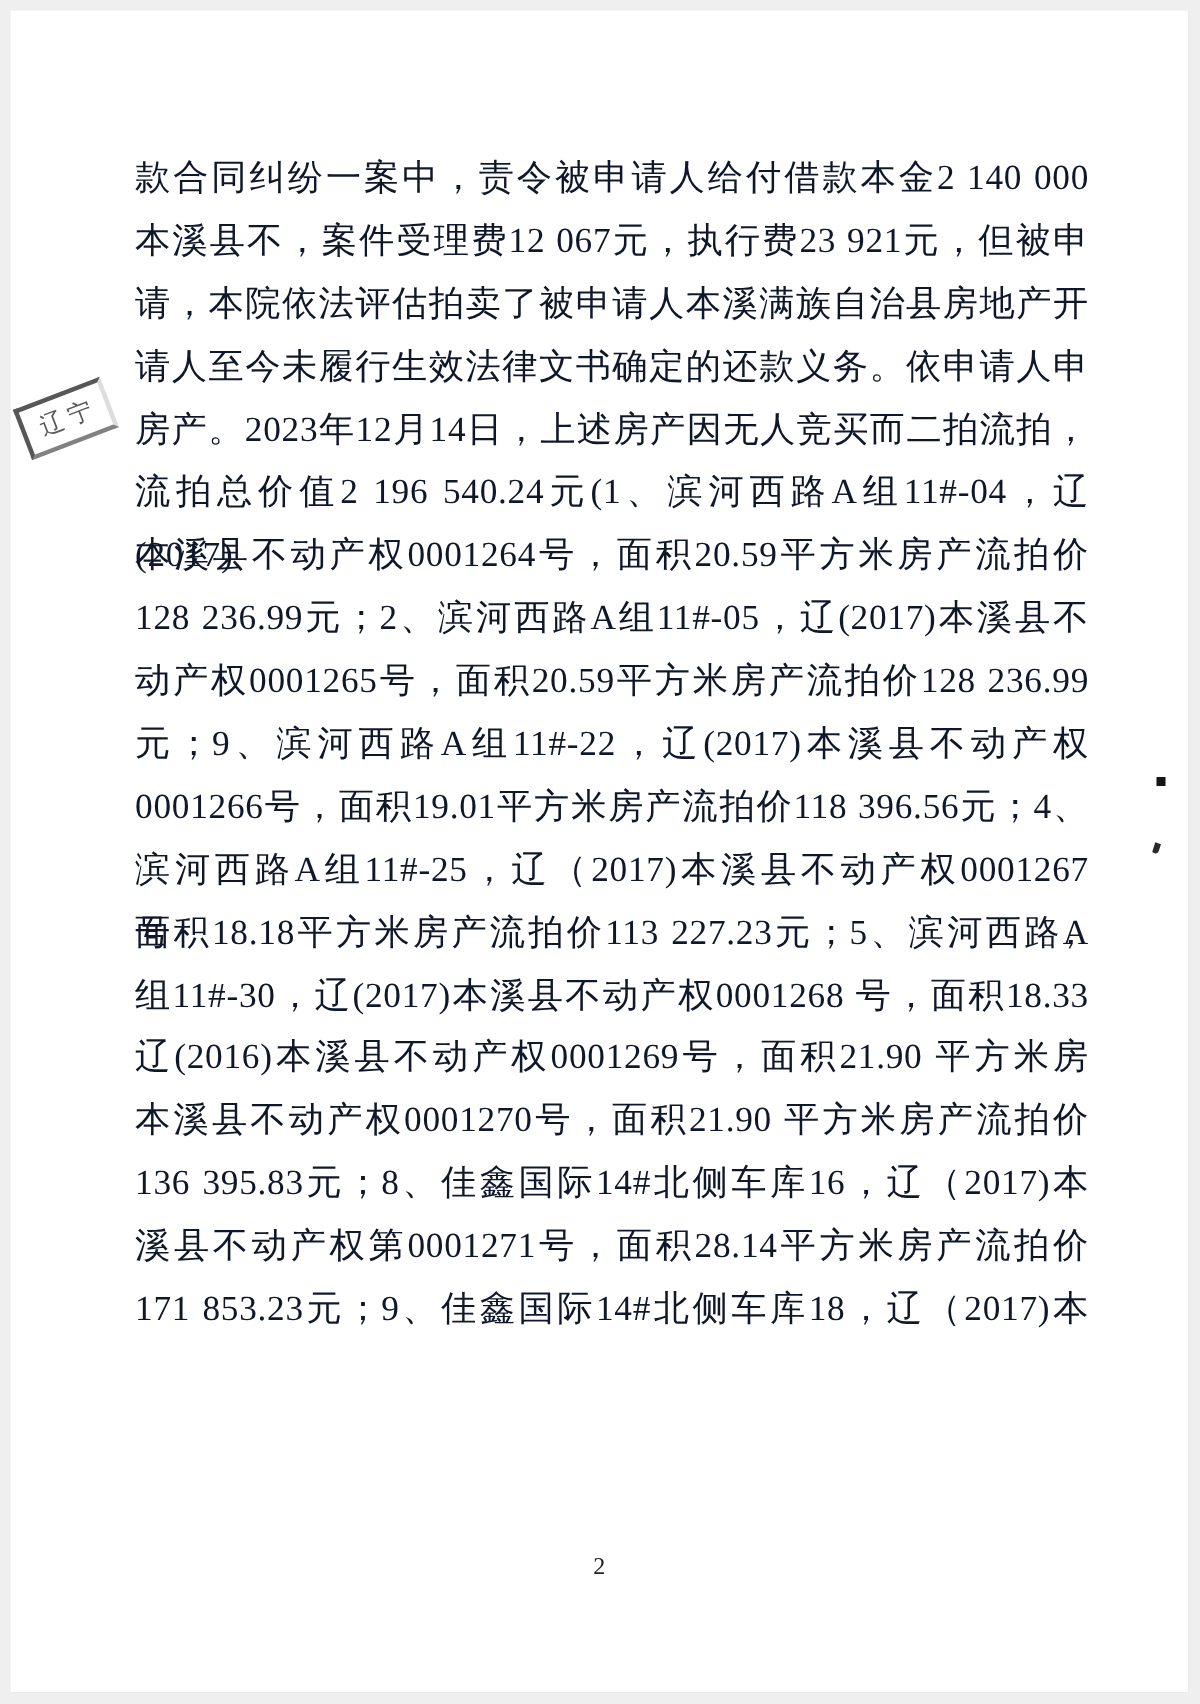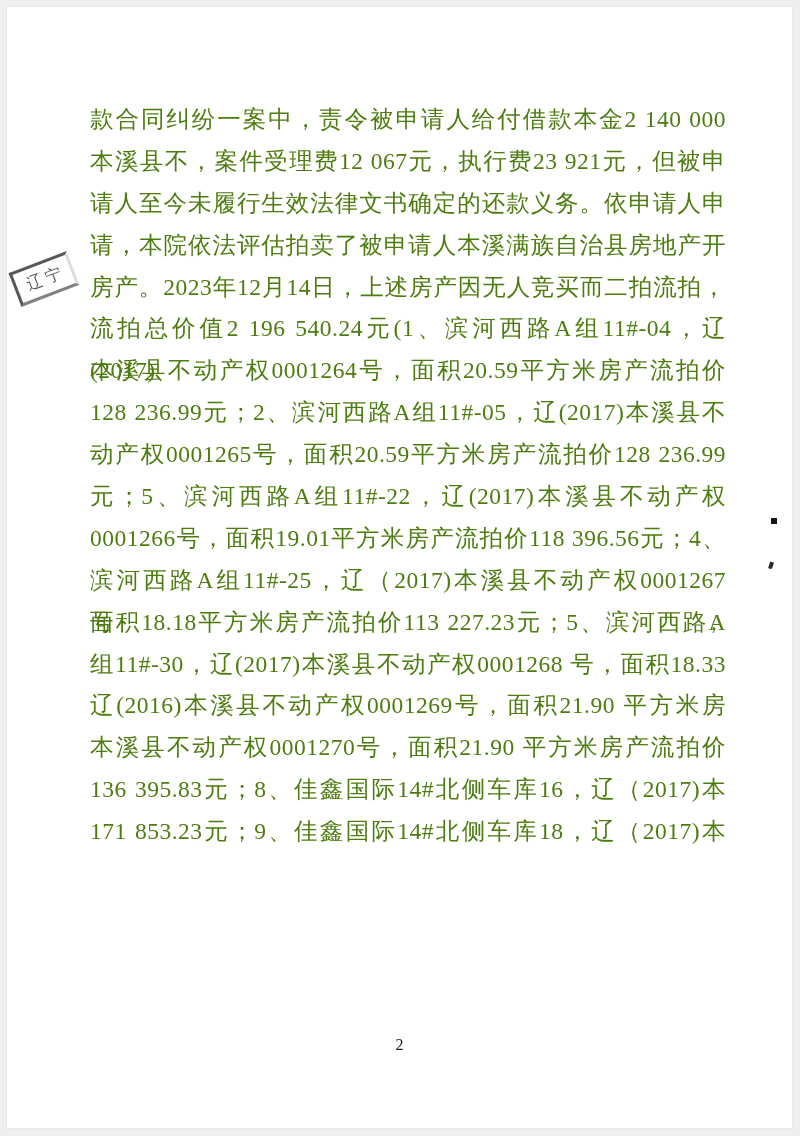--- a/index.html
+++ b/index.html
@@ -21,21 +21,21 @@
     width: 785px;
     height: 1121px;
     background: #ffffff;
     box-shadow: 0 0 2px rgba(0,0,0,0.08);
   }
   .body-text {
     position: absolute;
     left: 83px;
     top: 92px;
     width: 636px;
-    color: #4d7c0f;
+    color: #0f172a;
   }
   .line {
     height: 41.9px;
     line-height: 41.9px;
     font-size: 23.5px;
     text-align: justify;
     text-align-last: justify;
     letter-spacing: 0.5px;
   }
   .stamp {
@@ -92,35 +92,36 @@
 <div class="page">
 
   <div class="stamp">
     <span>辽宁</span>
   </div>
 
   <div class="body-text">
 
   <div class="line">款合同纠纷一案中，责令被申请人给付借款本金2 140 000</div>
       <div class="line">本溪县不，案件受理费12 067元，执行费23 921元，但被申</div>
+      <div class="line">请，本院依法评估拍卖了被申请人本溪满族自治县房地产开</div>
       <div class="line">请人至今未履行生效法律文书确定的还款义务。依申请人申</div>
-      <div class="line">请，本院依法评估拍卖了被申请人本溪满族自治县房地产开</div>
       <div class="line">房产。2023年12月14日，上述房产因无人竞买而二拍流拍，</div>
       <div class="line">流拍总价值2 196 540.24元(1、滨河西路A组11#-04，辽(2017)</div>
       <div class="line">本溪县不动产权0001264号，面积20.59平方米房产流拍价</div>
       <div class="line">128 236.99元；2、滨河西路A组11#-05，辽(2017)本溪县不</div>
       <div class="line">动产权0001265号，面积20.59平方米房产流拍价128 236.99</div>
-      <div class="line">元；5、滨河西路A组11#-22，辽(2017)本溪县不动产权</div>
+      <div class="line">元；9、滨河西路A组11#-22，辽(2017)本溪县不动产权</div>
       <div class="line">0001266号，面积19.01平方米房产流拍价118 396.56元；4、</div>
       <div class="line">滨河西路A组11#-25，辽（2017)本溪县不动产权0001267号，</div>
       <div class="line">面积18.18平方米房产流拍价113 227.23元；5、滨河西路A</div>
       <div class="line">组11#-30，辽(2017)本溪县不动产权0001268 号，面积18.33</div>
       <div class="line">辽(2016)本溪县不动产权0001269号，面积21.90 平方米房</div>
       <div class="line">本溪县不动产权0001270号，面积21.90 平方米房产流拍价</div>
       <div class="line">136 395.83元；8、佳鑫国际14#北侧车库16，辽（2017)本</div>
+      <div class="line">溪县不动产权第0001271号，面积28.14平方米房产流拍价</div>
       <div class="line">171 853.23元；9、佳鑫国际14#北侧车库18，辽（2017)本</div>
     </div>
 
   <div class="page-number">2</div>
 
   <div class="speck speck-1"></div>
   <div class="speck speck-2"></div>
 
 </div>
 

